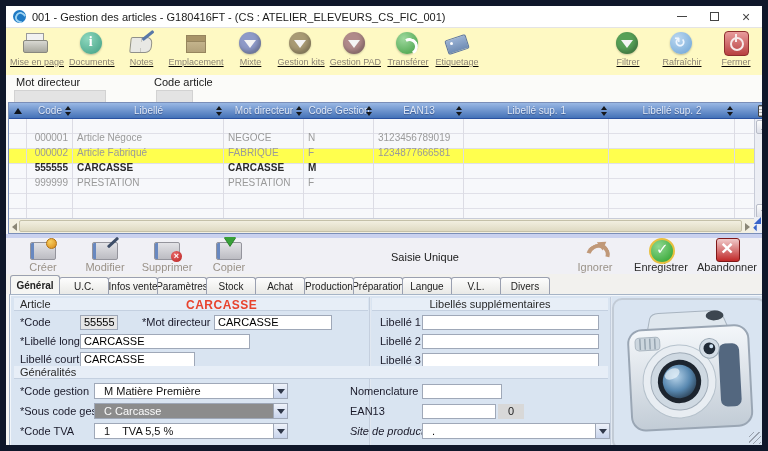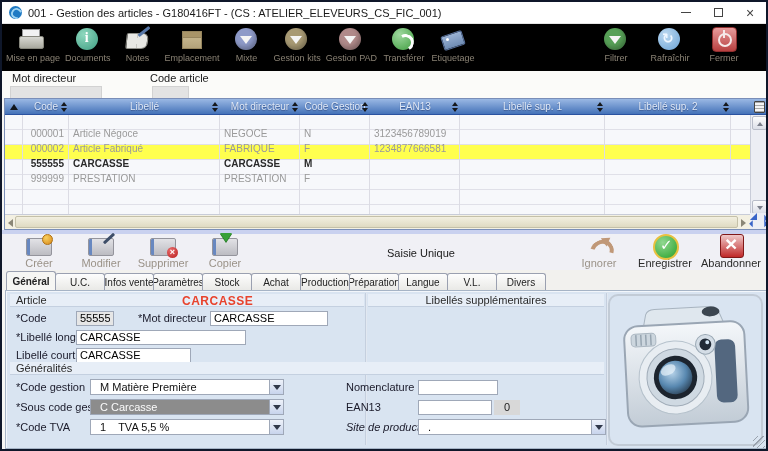--- a/index.html
+++ b/index.html
@@ -1,31 +1,31 @@
 <!DOCTYPE html>
 <html><head>
 <meta charset="utf-8">
 <style>
   * { margin:0; padding:0; box-sizing:border-box; }
   html,body { background:#9aa8bc; font-family:"Liberation Sans","DejaVu Sans",sans-serif; }
-  .window { position:relative; width:768px; height:451px; background:#f6f6f4; border:2px solid #0f172a; overflow:hidden; }
+  .window { position:relative; width:768px; height:451px; background:#f6f6f4; border:6px solid #0f172a; overflow:hidden; }
 
   
   .titlebar { position:absolute; left:0; top:0; width:100%; height:22px; background:#ffffff; display:flex; align-items:center; border-bottom:1px solid #e4e4e4; }
   .appicon { width:13px; height:13px; border-radius:50%; background:#1f7ac4; margin:0 6px 0 7px; position:relative; }
   .appicon::after { content:""; position:absolute; left:2px; top:2px; width:7px; height:7px; border-radius:50%; border:2px solid #9fd4f2; border-right-color:transparent; transform:rotate(30deg); }
   .title { font-size:11px; color:#1a1a1a; }
   .winbtns { margin-left:auto; display:flex; height:100%; }
   .winbtn { width:32px; height:100%; display:flex; align-items:center; justify-content:center; color:#444; }
   .winbtn .mini { width:10px; height:1px; background:#444; }
   .winbtn .maxi { width:9px; height:9px; border:1px solid #444; }
   .winbtn .clos { font-size:14px; line-height:10px; }
 
   
-  .toolbar { position:absolute; left:0; top:22px; width:100%; height:47px; background:#000000; display:flex; align-items:flex-start; padding:3px 20px 0 4px;text-decoration:underline; }
+  .toolbar { position:absolute; left:0; top:22px; width:100%; height:47px; background:#fef9c3; display:flex; align-items:flex-start; padding:3px 4px 0 4px;text-decoration:underline; }
   .tb-group { display:flex; gap:5px; }
   .tb-group.right { margin-left:auto; gap:10px; }
   .tb-item { display:flex; flex-direction:column; align-items:center; min-width:44px; cursor:default; }
   .tblabel { font-size:9px; color:#8a8274; text-align:center; line-height:1.1; max-width:58px; }
   .tbicon { position:relative; width:28px; height:26px; margin-bottom:1px; }
 
   
   .printer-icon::before { content:""; position:absolute; left:3px; top:2px; width:16px; height:9px; background:#f2f2f2; border:1px solid #9a9a9a; }
   .printer-icon::after { content:""; position:absolute; left:0px; top:9px; width:23px; height:11px; background:linear-gradient(#d8d8d2,#a8a89e); border:1px solid #88887e; border-radius:2px; }
   .documents-icon::before { content:""; position:absolute; left:2px; top:1px; width:22px; height:22px; border-radius:50%; background:radial-gradient(circle at 35% 30%, #8ed8be, #3f9d82); box-shadow:0 1px 2px rgba(0,0,0,.25); }
@@ -483,20 +483,37 @@
     </div>
     <div class="frow" style="left:10px;top:38px">
       <span class="flbl" style="width:60px">*Libellé long</span>
       <input class="fin" style="width: 170px;" value="CARCASSE">
     </div>
     <div class="frow" style="left:10px;top:56px">
       <span class="flbl" style="width:60px">Libellé court</span>
       <input class="fin" style="width: 115px;" value="CARCASSE">
     </div>
 
+    <div style="position:absolute;left:370px;top:19px;display:flex;flex-direction:column;gap:3px">
+
+        <div class="frow" style="position:static">
+          <span class="flbl" style="width:42px">Libellé 1</span>
+          <input class="fin" style="width: 177px;">
+        </div>
+
+        <div class="frow" style="position:static">
+          <span class="flbl" style="width:42px">Libellé 2</span>
+          <input class="fin" style="width: 177px;">
+        </div>
+
+        <div class="frow" style="position:static">
+          <span class="flbl" style="width:42px">Libellé 3</span>
+          <input class="fin" style="width: 177px;">
+        </div>
+      </div>
 
     <div class="secbar" style="left:4px;top:71px;width:594px">
       <span>Généralités</span>
     </div>
 
     <div class="frow" style="left:10px;top:88px">
       <span class="flbl" style="width:74px">*Code gestion</span>
       <div class="select" style="width:194px">
         <span class="selval">M Matière Première</span>
         <span class="selbtn"></span>

